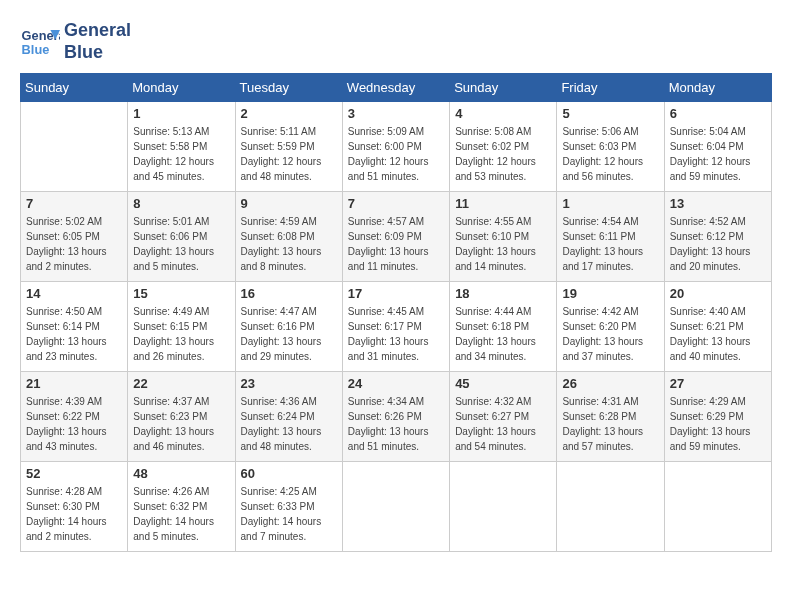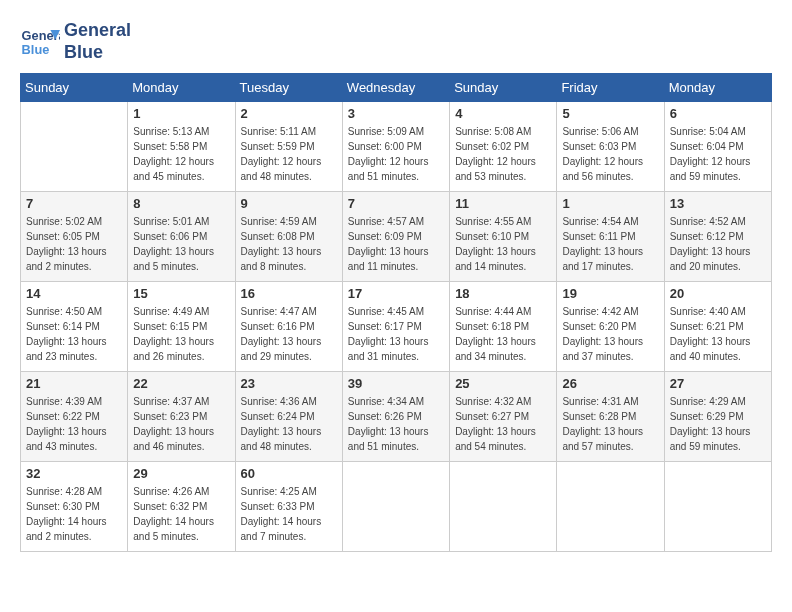--- a/index.html
+++ b/index.html
@@ -208,43 +208,43 @@
         </td>
         <td>
           <span class="day-number">22</span>
           <div class="day-info">Sunrise: 4:37 AM<br>Sunset: 6:23 PM<br>Daylight: 13 hours<br>and 46 minutes.</div>
         </td>
         <td>
           <span class="day-number">23</span>
           <div class="day-info">Sunrise: 4:36 AM<br>Sunset: 6:24 PM<br>Daylight: 13 hours<br>and 48 minutes.</div>
         </td>
         <td>
-          <span class="day-number">39</span>
+          <span class="day-number">24</span>
           <div class="day-info">Sunrise: 4:34 AM<br>Sunset: 6:26 PM<br>Daylight: 13 hours<br>and 51 minutes.</div>
         </td>
         <td>
-          <span class="day-number">25</span>
+          <span class="day-number">45</span>
           <div class="day-info">Sunrise: 4:32 AM<br>Sunset: 6:27 PM<br>Daylight: 13 hours<br>and 54 minutes.</div>
         </td>
         <td>
           <span class="day-number">26</span>
           <div class="day-info">Sunrise: 4:31 AM<br>Sunset: 6:28 PM<br>Daylight: 13 hours<br>and 57 minutes.</div>
         </td>
         <td>
           <span class="day-number">27</span>
           <div class="day-info">Sunrise: 4:29 AM<br>Sunset: 6:29 PM<br>Daylight: 13 hours<br>and 59 minutes.</div>
         </td>
       </tr>
       <tr>
         <td>
-          <span class="day-number">32</span>
+          <span class="day-number">52</span>
           <div class="day-info">Sunrise: 4:28 AM<br>Sunset: 6:30 PM<br>Daylight: 14 hours<br>and 2 minutes.</div>
         </td>
         <td>
-          <span class="day-number">29</span>
+          <span class="day-number">48</span>
           <div class="day-info">Sunrise: 4:26 AM<br>Sunset: 6:32 PM<br>Daylight: 14 hours<br>and 5 minutes.</div>
         </td>
         <td>
           <span class="day-number">60</span>
           <div class="day-info">Sunrise: 4:25 AM<br>Sunset: 6:33 PM<br>Daylight: 14 hours<br>and 7 minutes.</div>
         </td>
         <td></td>
         <td></td>
         <td></td>
         <td></td>

